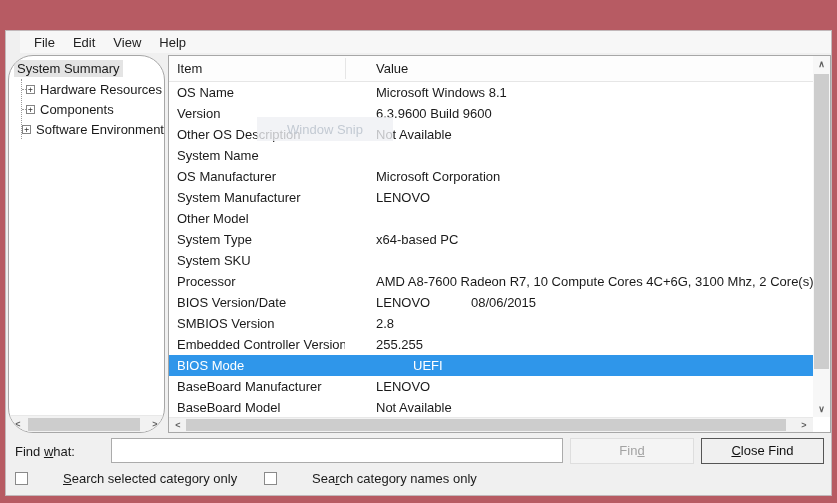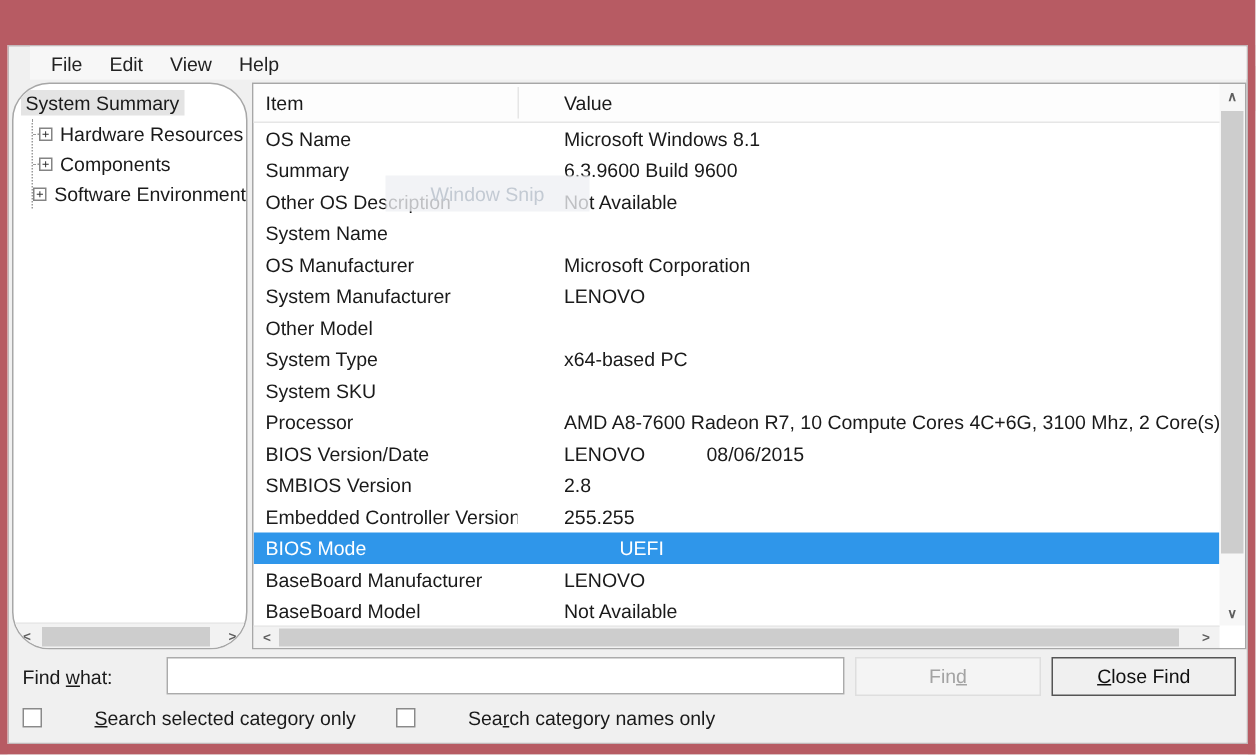--- a/index.html
+++ b/index.html
@@ -156,21 +156,21 @@
         <span class="col-item">Item</span>
         <span class="col-divider"></span>
         <span class="col-value">Value</span>
       </div>
       <div class="list-body" id="list-body">
           <div class="lrow">
             <span class="ci">OS Name</span>
             <span class="cv"><span class="v1">Microsoft Windows 8.1</span></span>
           </div>
           <div class="lrow">
-            <span class="ci">Summary</span>
+            <span class="ci">Version</span>
             <span class="cv"><span class="v1">6.3.9600 Build 9600</span></span>
           </div>
           <div class="lrow">
             <span class="ci">Other OS Description</span>
             <span class="cv"><span class="v1">Not Available</span></span>
           </div>
           <div class="lrow">
             <span class="ci">System Name</span>
             <span class="cv"><span class="v1"></span></span>
           </div>

